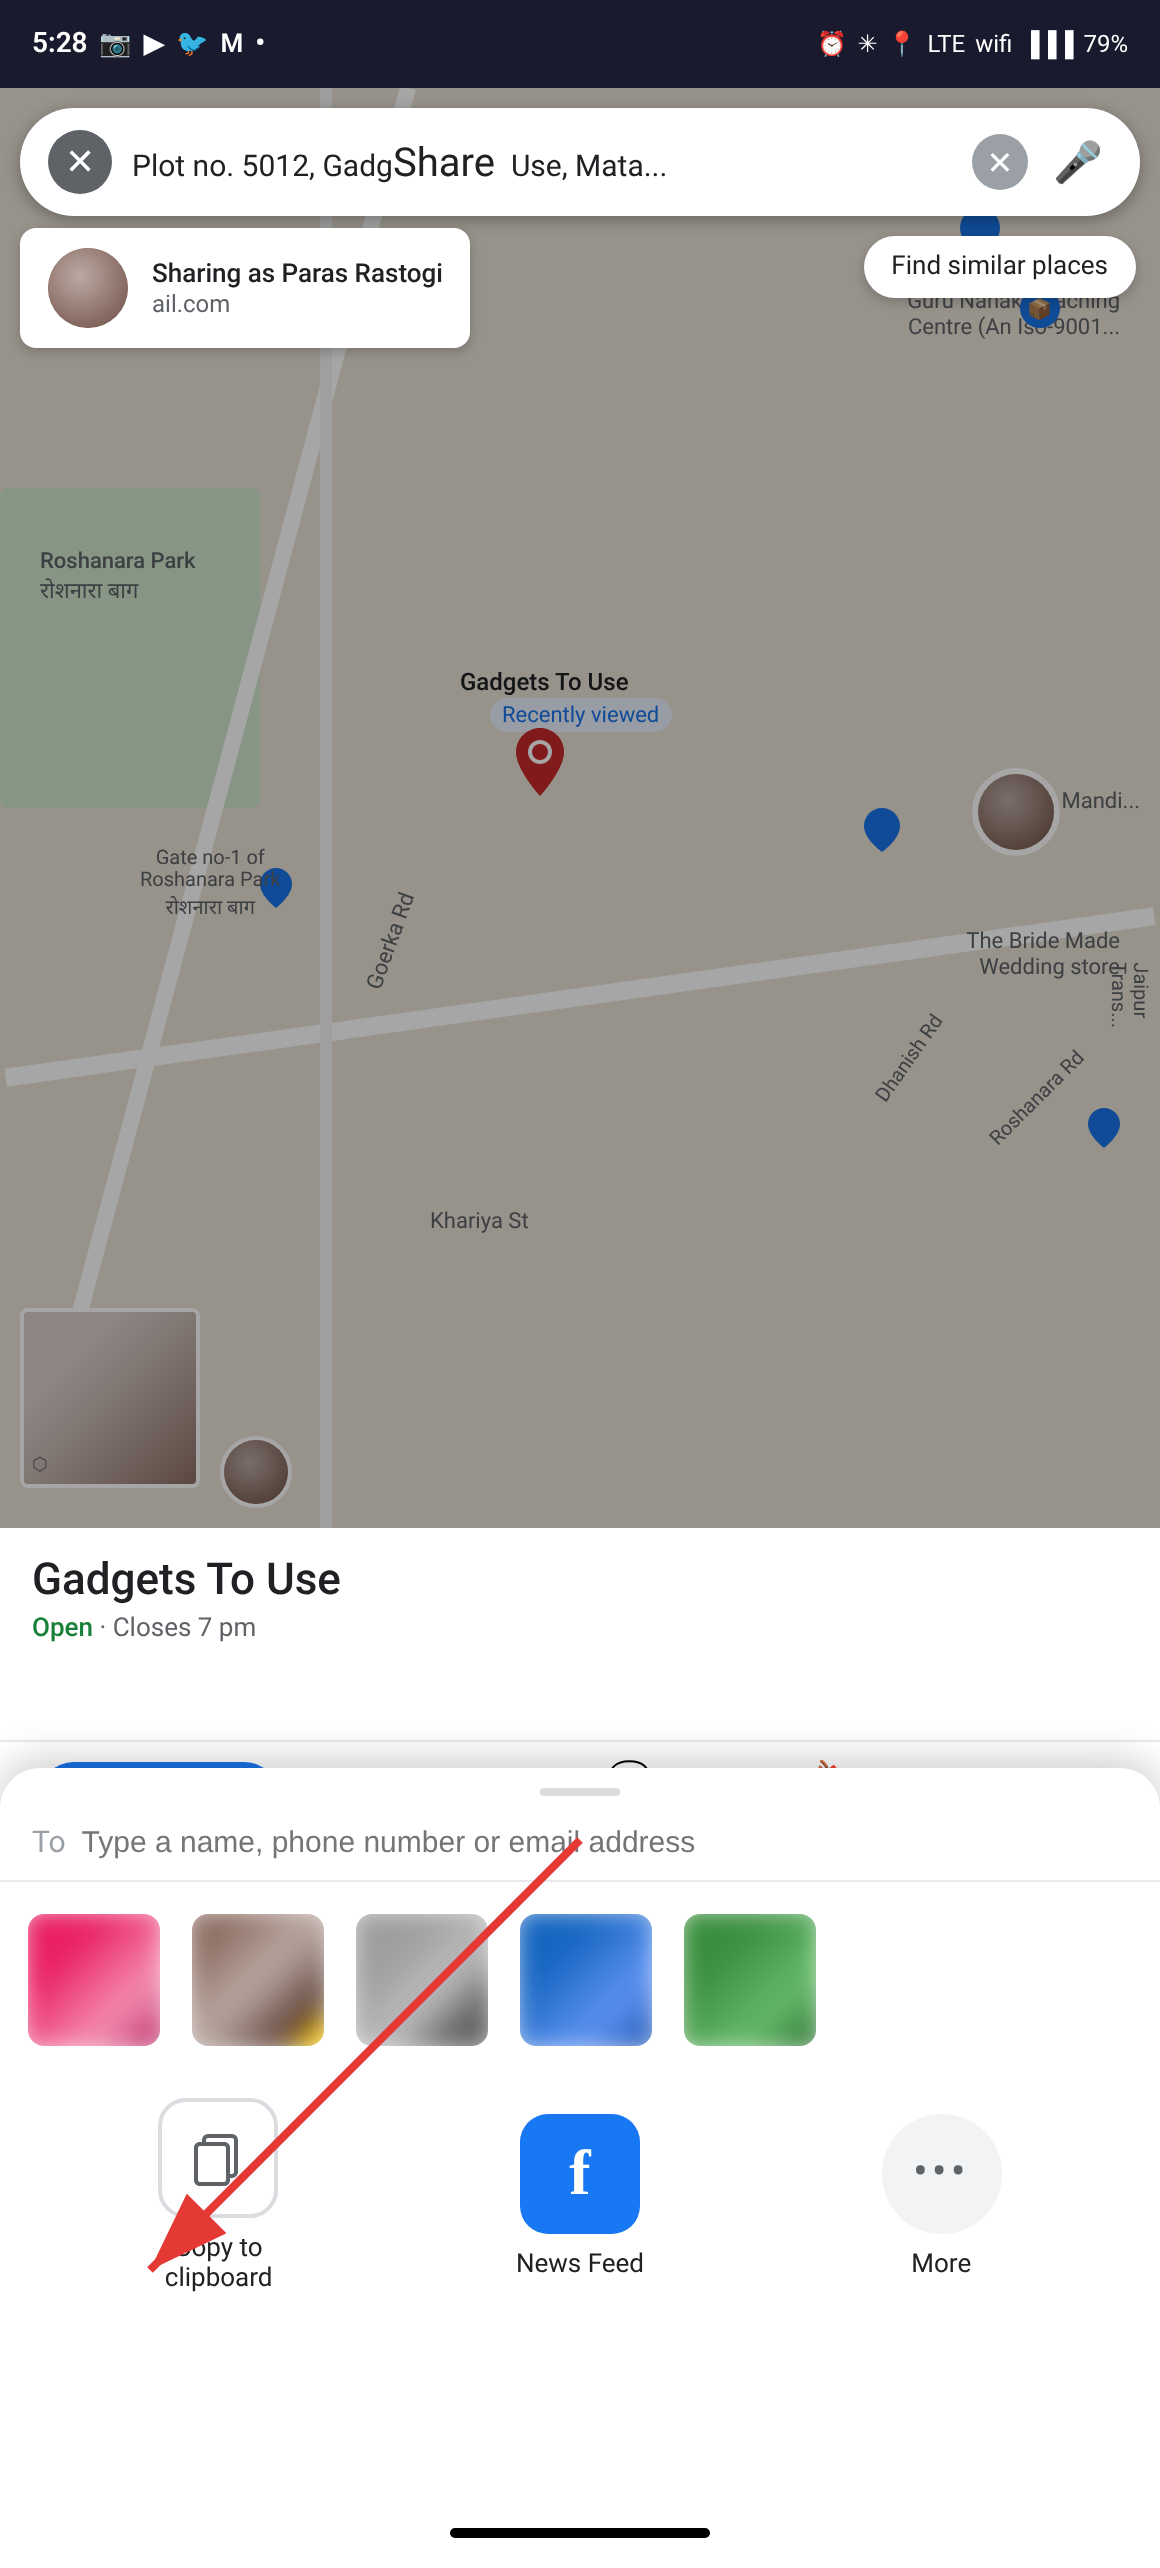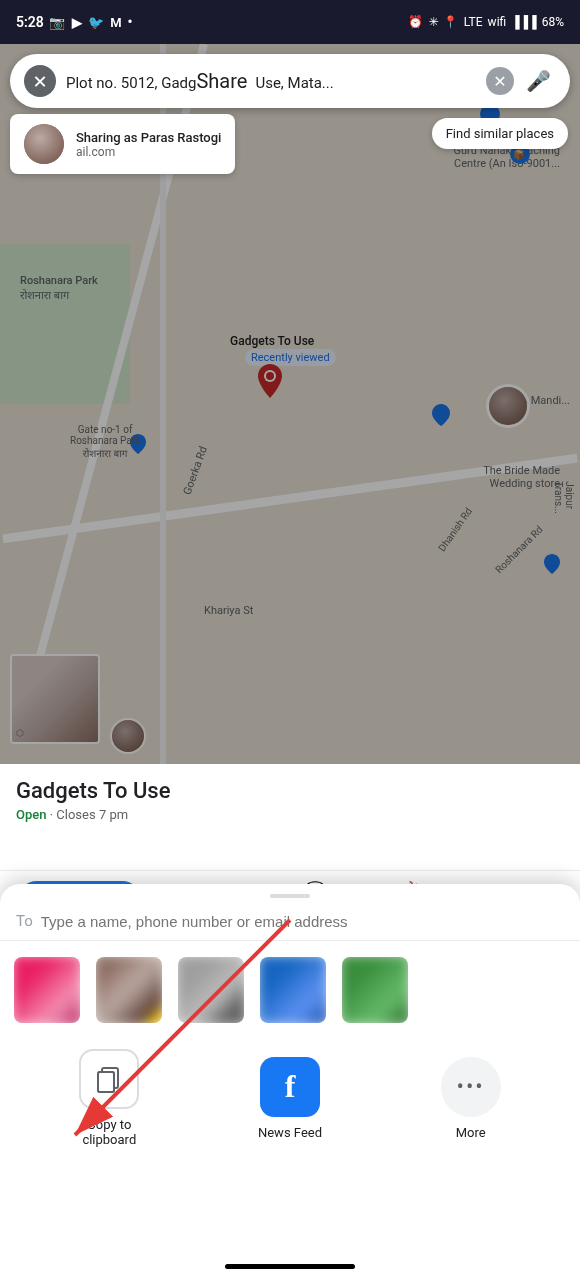--- a/index.html
+++ b/index.html
@@ -410,38 +410,38 @@
     <span style="font-size:13px;">M</span>
     <span>•</span>
   </div>
   <div class="status-icons">
     <span>⏰</span>
     <span>✳</span>
     <span>📍</span>
     <span>LTE</span>
     <span>wifi</span>
     <span>▐▐▐</span>
-    <span>68%</span>
+    <span>79%</span>
   </div>
 </div>
 
 <div id="map-area">
 
   <div style="position:absolute;width:100%;height:100%;background:#e8e0d4;"></div>
 
   <div style="position:absolute;left:0;top:200px;width:130px;height:160px;background:#c8e6c9;border-radius:4px;opacity:0.8;"></div>
   <div style="position:absolute;left:20px;top:230px;font-size:11px;color:#5f6368;font-weight:500;">Roshanara Park<br>रोशनारा बाग</div>
 
   <div style="position:absolute;left:200px;top:0;width:8px;height:100%;background:#fff;transform:rotate(15deg);transform-origin:top center;"></div>
   <div style="position:absolute;left:0;top:450px;width:100%;height:9px;background:#fff;transform:rotate(-8deg);"></div>
   <div style="position:absolute;left:160px;top:0;width:6px;height:100%;background:#f5f5f5;"></div>
 
   <div style="position:absolute;left:170px;top:420px;font-size:11px;color:#5f6368;transform:rotate(-70deg);">Goerka Rd</div>
 
-  <div style="position:absolute;left:204px;top:560px;font-size:11px;color:#5f6368;">Khariya St</div>
+  <div style="position:absolute;left:215px;top:560px;font-size:11px;color:#5f6368;">Khariya St</div>
 
   <div style="position:absolute;left:230px;top:290px;font-size:12px;color:#202124;font-weight:500;white-space:nowrap;">Gadgets To Use</div>
   <div style="position:absolute;left:245px;top:305px;font-size:11px;color:#1a73e8;background:#e8f0fe;padding:2px 6px;border-radius:10px;">Recently viewed</div>
 
   <div style="position:absolute;left:258px;top:320px;">
     <svg width="24" height="34" viewBox="0 0 24 34">
       <path d="M12 0C5.37 0 0 5.37 0 12c0 9 12 22 12 22s12-13 12-22C24 5.37 18.63 0 12 0z" fill="#c62828"></path>
       <circle cx="12" cy="12" r="6" fill="#fff"></circle>
       <circle cx="12" cy="12" r="4" fill="#c62828"></circle>
     </svg>

